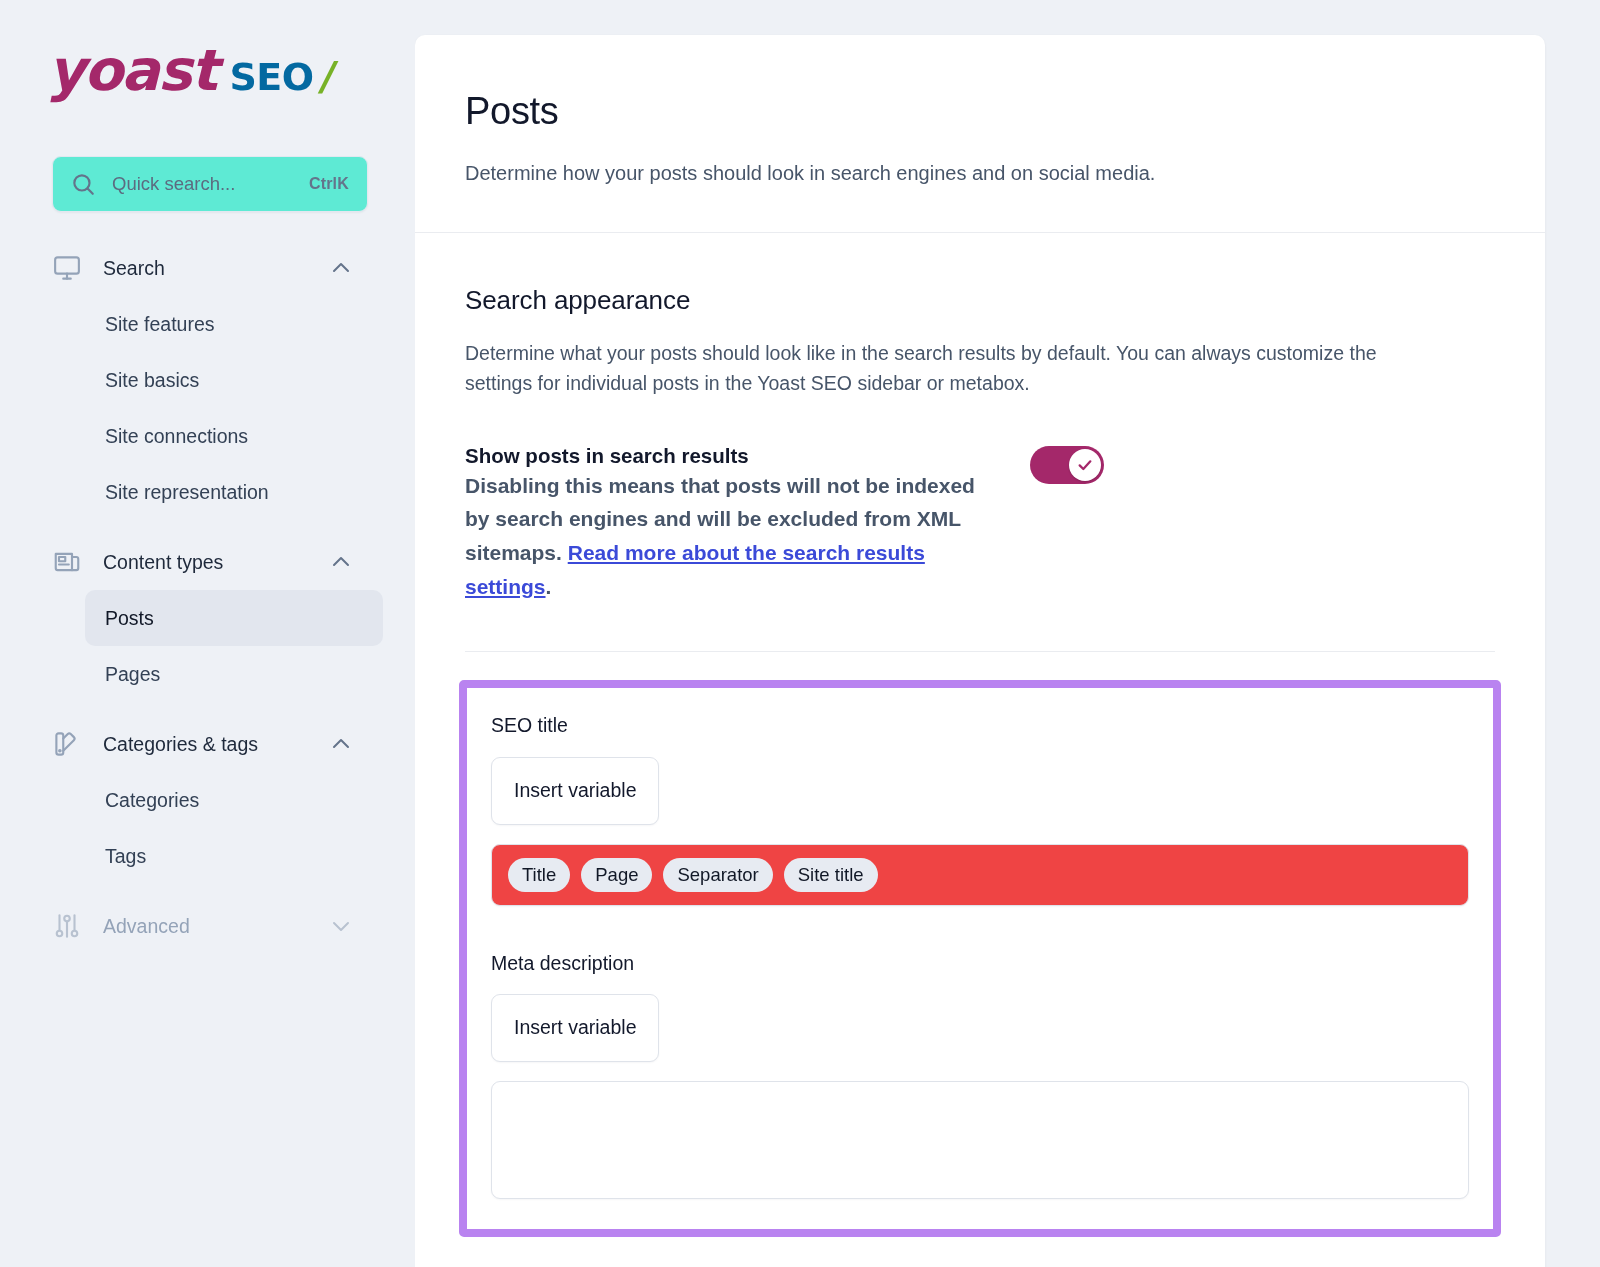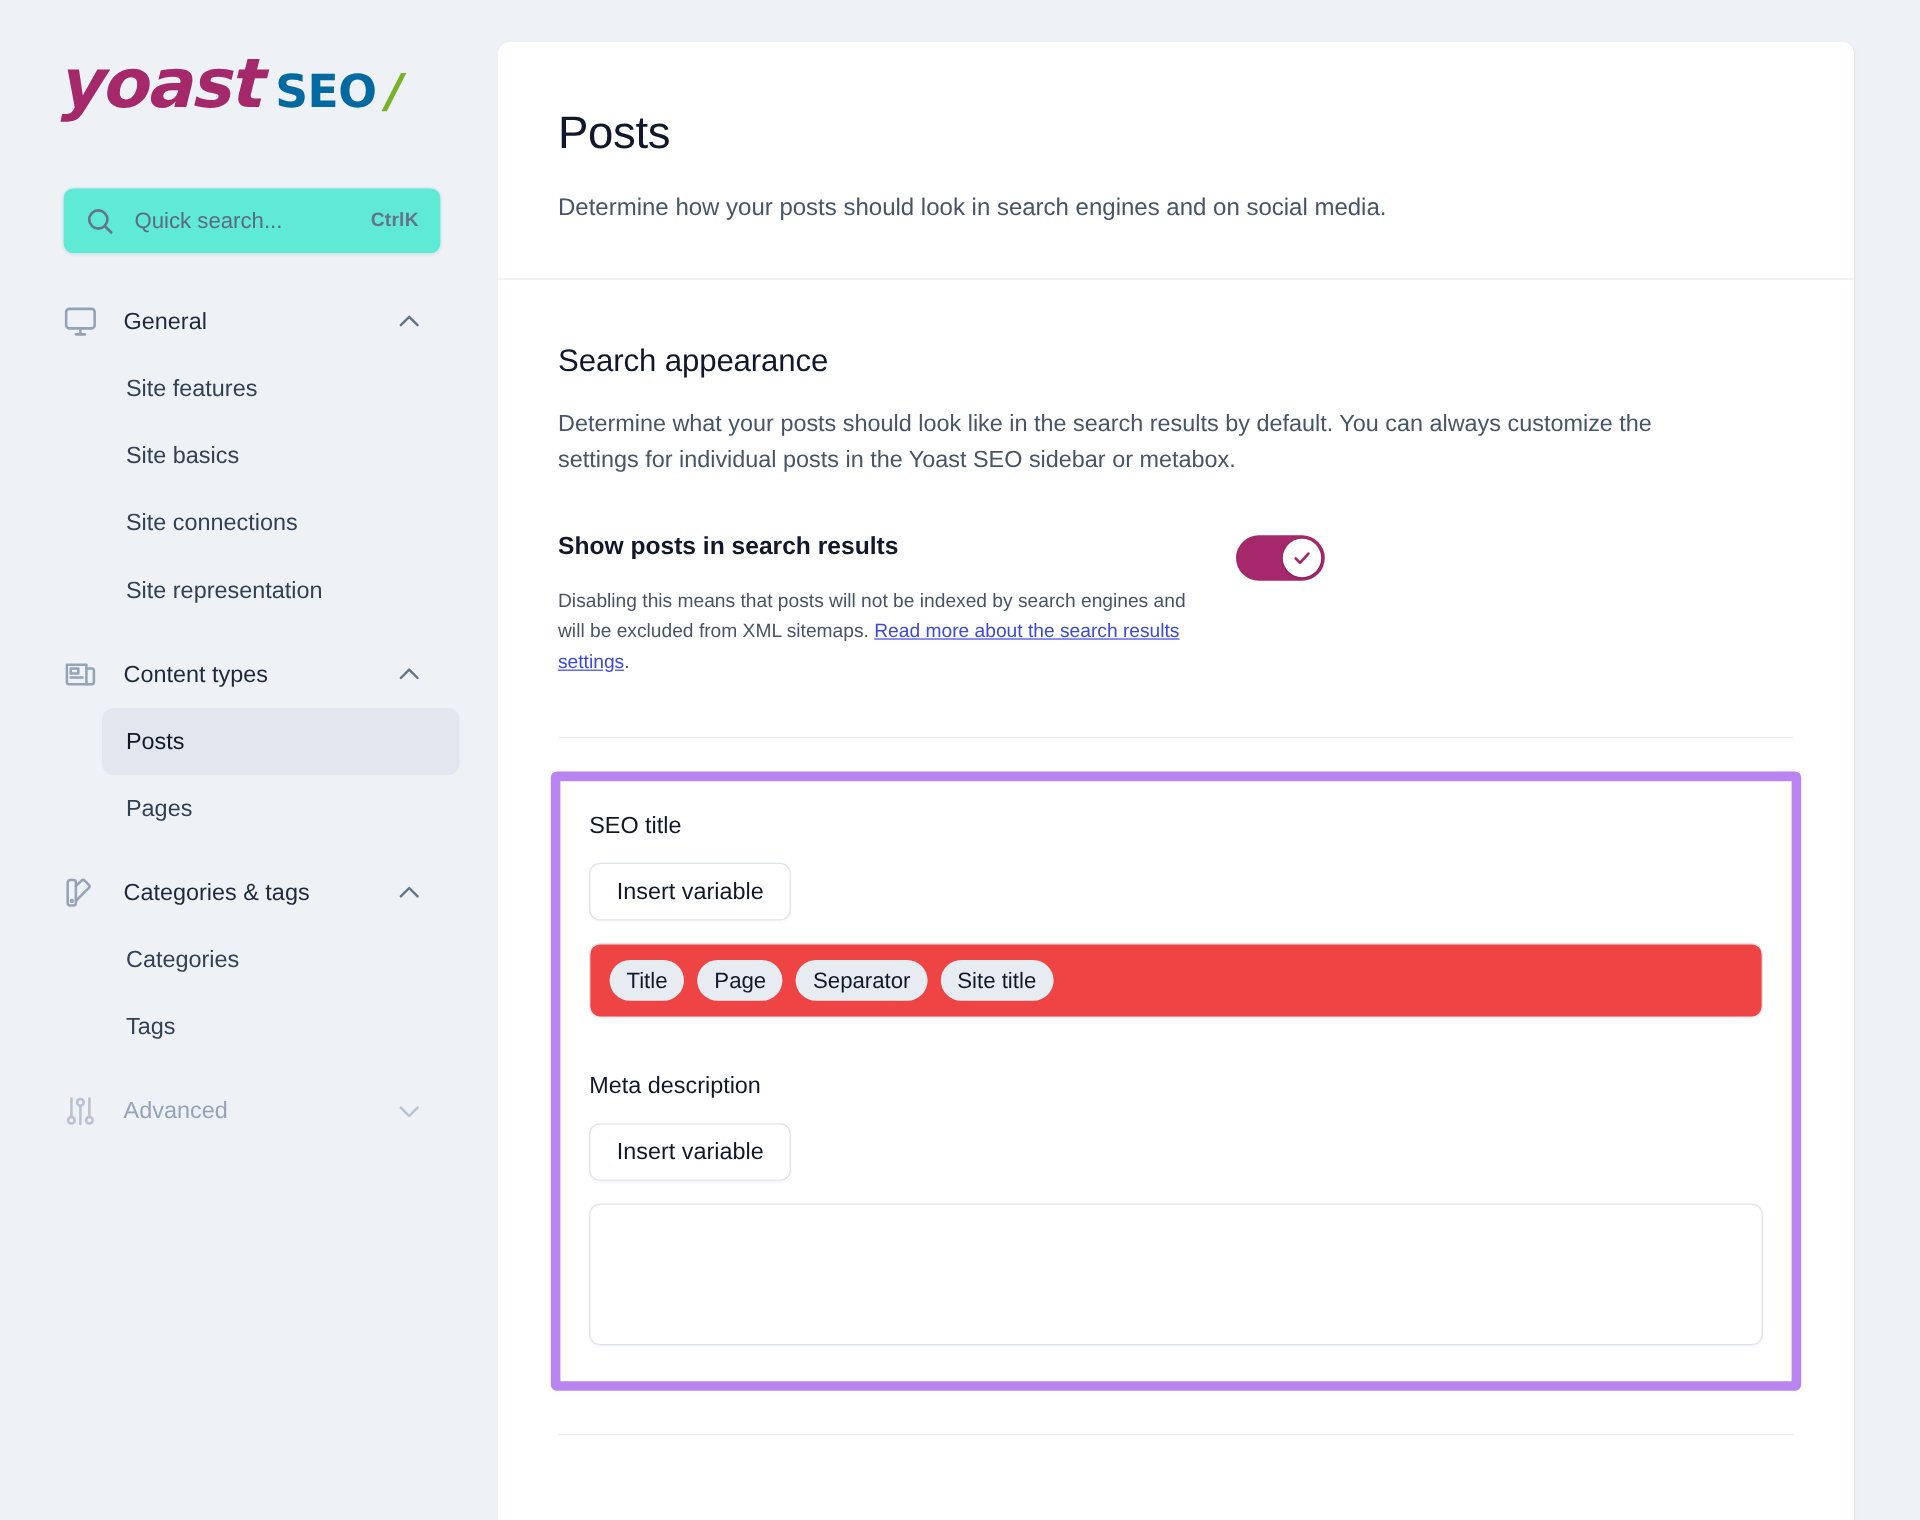--- a/index.html
+++ b/index.html
@@ -215,24 +215,24 @@
     align-items: flex-start;
   }
   .toggle-texts { flex: 0 0 540px; max-width: 540px; }
   .toggle-label {
     font-size: 20.5px;
     font-weight: 700;
     color: #12182b;
     line-height: 1.2;
   }
   .toggle-help {
-    margin-top: 20px;
-    font-size: 16px;
+    font-size: 21px;
     color: #475569;
     line-height: 1.6;
+    font-weight: bold;
   }
   .toggle-help a {
     color: #3b4ad8;
     text-decoration: underline;
   }
   .toggle-switch-wrap {
     flex: 0 0 auto;
     margin-left: 25px;
     padding-top: 2px;
   }
@@ -278,21 +278,21 @@
     font-size: 19.5px;
     color: #12182b;
     line-height: 1.2;
   }
 
   .insert-variable-btn {
     margin-top: 19px;
     display: inline-flex;
     align-items: center;
     justify-content: center;
-    height: 48px;
+    height: 68px;
     padding: 0 22px;
     background: #ffffff;
     border: 1px solid #dfe3ea;
     border-radius: 9px;
     font-size: 19.5px;
     color: #12182b;
     font-family: "Liberation Sans", sans-serif;
     cursor: pointer;
     box-shadow: 0 1px 2px rgba(16,24,40,0.04);
   }
@@ -371,21 +371,21 @@
     <nav class="nav">
 
       <div class="nav-group-head">
         <span class="ng-icon">
           <svg width="30" height="30" viewBox="0 0 24 24" fill="none" stroke="#94a3b8" stroke-width="1.7" stroke-linecap="round" stroke-linejoin="round">
             <rect x="2.5" y="3.5" width="19" height="13" rx="2"></rect>
             <line x1="9" y1="20.5" x2="15" y2="20.5"></line>
             <line x1="12" y1="16.5" x2="12" y2="20.5"></line>
           </svg>
         </span>
-        <span class="ng-label">General</span>
+        <span class="ng-label">Search</span>
         <span class="ng-chevron">
           <svg width="24" height="24" viewBox="0 0 24 24" fill="none" stroke="#64748b" stroke-width="2" stroke-linecap="round" stroke-linejoin="round">
             <polyline points="5,15 12,8 19,15"></polyline>
           </svg>
         </span>
       </div>
       <div class="nav-item">Site features</div>
       <div class="nav-item">Site basics</div>
       <div class="nav-item">Site connections</div>
       <div class="nav-item">Site representation</div>

